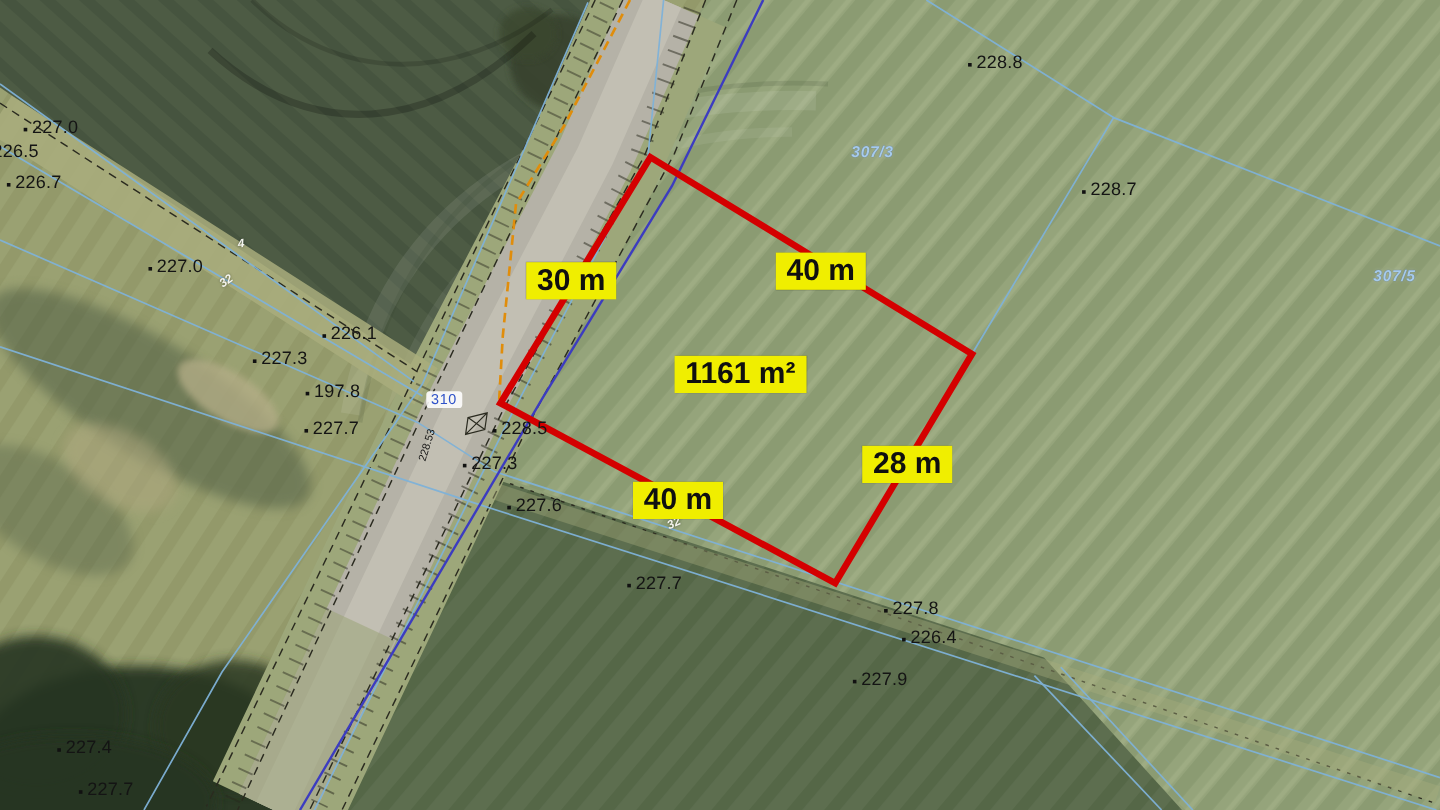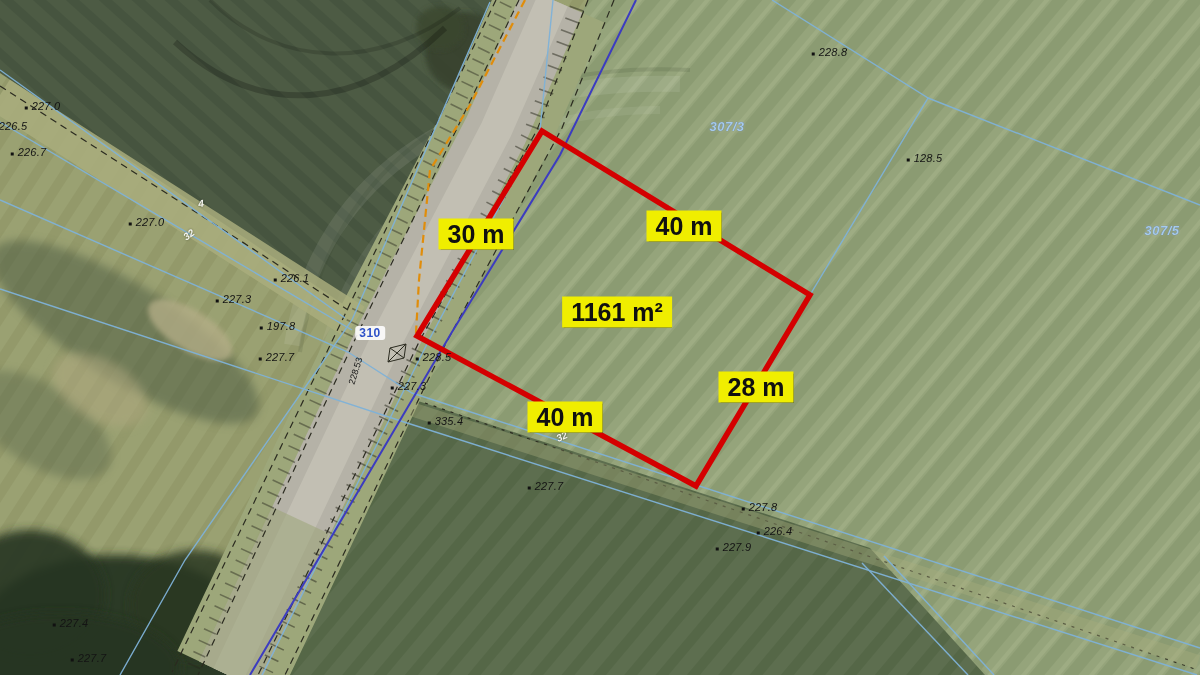--- a/index.html
+++ b/index.html
@@ -3,36 +3,36 @@
 <meta charset="utf-8">
 <style>
   html,body{margin:0;padding:0;background:#222;}
   #stage{
     position:relative;width:1200px;height:675px;margin:0 auto;overflow:hidden;
     background:#8f9e76;font-family:"Liberation Sans",sans-serif;
   }
   #stage svg{position:absolute;left:0;top:0;}
   .lbl{position:absolute;transform:translate(-50%,-50%);white-space:nowrap;line-height:1;}
   .elev{
-    font-size:11px;color:#141414;letter-spacing:.2px;font-style:italic;
+    font-size:15px;color:#141414;letter-spacing:.2px;
   }
   .elev::before{
     content:"";position:absolute;left:-7px;top:55%;width:2.5px;height:2.5px;background:#111;
   }
   .elev-rot{font-size:9px;color:#141414;}
   .pmark{
     font-size:10px;color:#f4f4ee;font-style:italic;font-weight:bold;
     text-shadow:0 0 2px rgba(20,30,15,.55);
   }
   .parcel{
     font-size:13px;font-weight:bold;font-style:italic;color:#a7cbec;
     text-shadow:0 0 1px #3c5a78,0 0 3px rgba(255,255,255,.35);letter-spacing:.5px;margin-top:12px;
   }
   .parcel-halo{
-    font-size:12px;font-weight:bold;color:#2f52c8;font-style:normal;
+    font-size:12px;font-weight:normal;color:#2f52c8;font-style:normal;
     background:rgba(255,255,255,.88);border-radius:3px;padding:1px 4px;
     text-shadow:none;letter-spacing:.5px;
   }
   .ylabel{
     background:#f0ee00;color:#101010;font-weight:bold;font-size:25px;
     padding:3px 9px;box-shadow:0 0 1px rgba(0,0,0,.4);
   }
 </style>
 </head>
 <body>
@@ -143,28 +143,28 @@
 
 <div class="lbl elev" style="left:46px;top:106px">227.0</div>
 <div class="lbl elev" style="left:13px;top:126px">226.5</div>
 <div class="lbl elev" style="left:32px;top:152px">226.7</div>
 <div class="lbl elev" style="left:150px;top:222px">227.0</div>
 <div class="lbl elev" style="left:295px;top:278px">226.1</div>
 <div class="lbl elev" style="left:237px;top:299px">227.3</div>
 <div class="lbl elev" style="left:281px;top:326px">197.8</div>
 <div class="lbl elev" style="left:280px;top:357px">227.7</div>
 <div class="lbl elev" style="left:833px;top:52px">228.8</div>
-<div class="lbl elev" style="left:928px;top:158px">128.5</div>
+<div class="lbl elev" style="left:928px;top:158px">228.7</div>
 <div class="lbl elev" style="left:437px;top:357px">228.5</div>
 <div class="lbl elev" style="left:412px;top:386px">227.3</div>
-<div class="lbl elev" style="left:449px;top:421px">335.4</div>
+<div class="lbl elev" style="left:449px;top:421px">227.6</div>
 <div class="lbl elev" style="left:549px;top:486px">227.7</div>
 <div class="lbl elev" style="left:763px;top:507px">227.8</div>
 <div class="lbl elev" style="left:778px;top:531px">226.4</div>
-<div class="lbl elev" style="left:737px;top:547px">227.9</div>
+<div class="lbl elev" style="left:737px;top:566px">227.9</div>
 <div class="lbl elev" style="left:74px;top:623px">227.4</div>
 <div class="lbl elev" style="left:92px;top:658px">227.7</div>
 
 <div class="lbl elev-rot" style="left:356px;top:371px;transform:translate(-50%,-50%) rotate(-73deg)">228.53</div>
 
 <div class="lbl pmark" style="left:201px;top:204px;transform:translate(-50%,-50%) rotate(-8deg)">4</div>
 <div class="lbl pmark" style="left:189px;top:235px;transform:translate(-50%,-50%) rotate(-35deg)">32</div>
 <div class="lbl pmark" style="left:562px;top:437px;transform:translate(-50%,-50%) rotate(-25deg)">32</div>
 
 <div class="lbl parcel" style="left:727px;top:114px">307/3</div>

